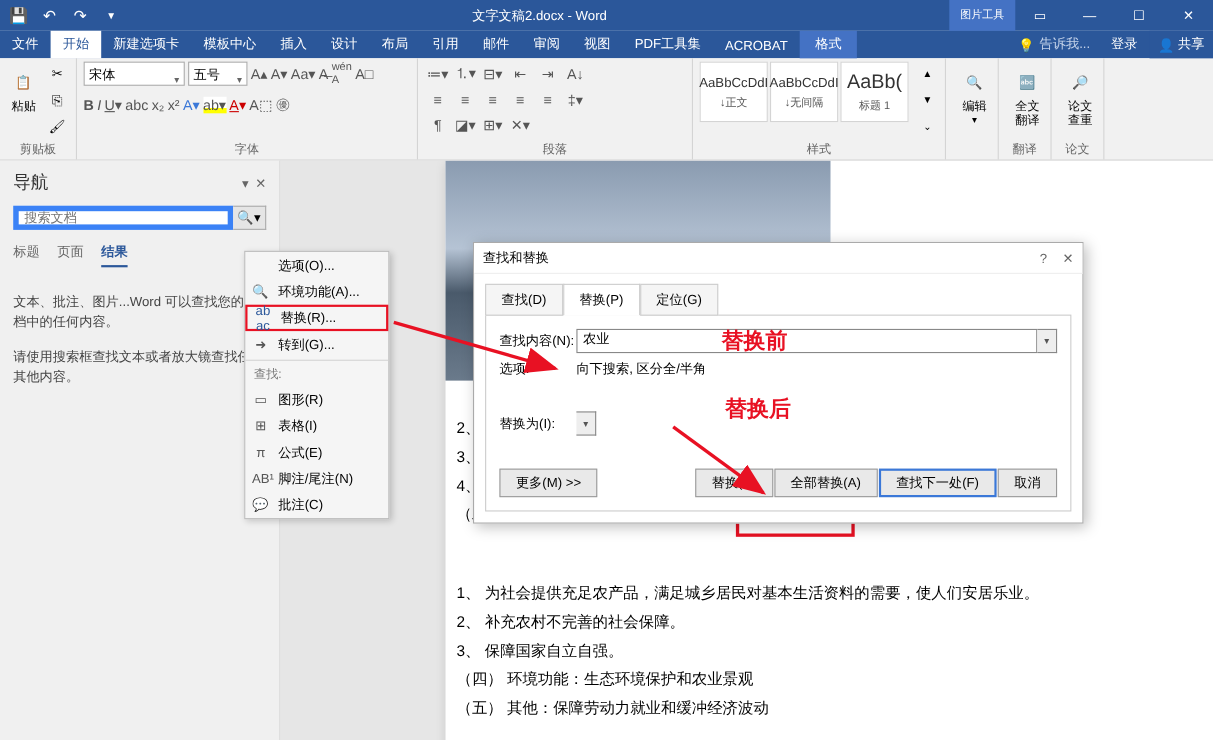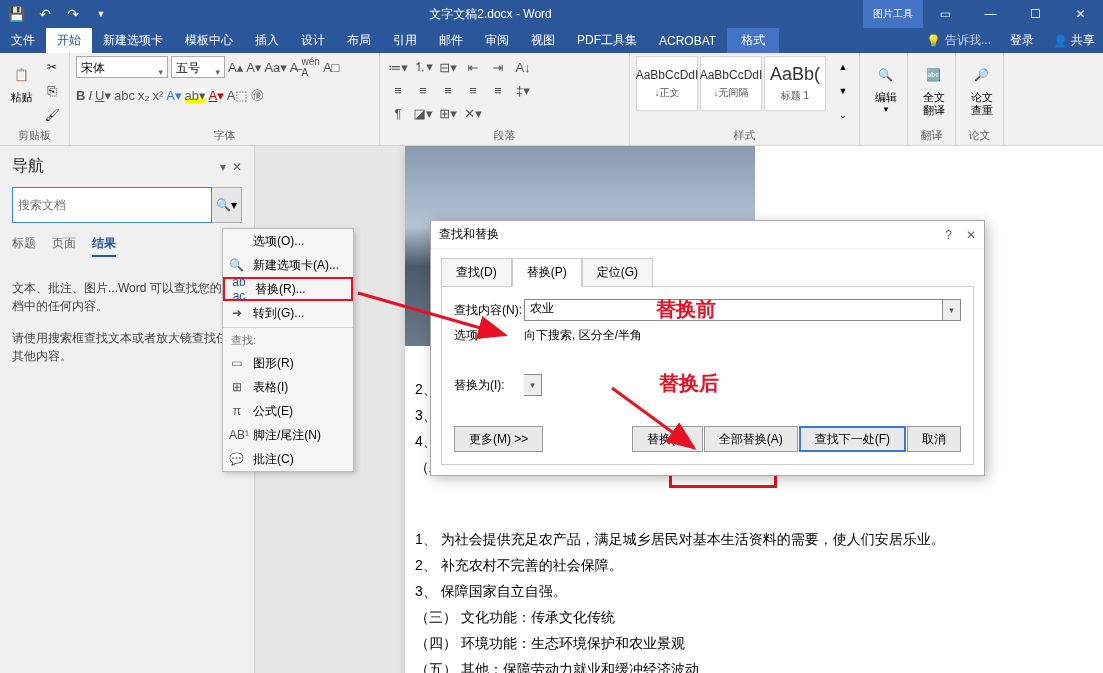--- a/index.html
+++ b/index.html
@@ -42,21 +42,21 @@
 .style-box { width:62px; height:55px; border:1px solid #d4d4d4; background:#fff; display:flex; flex-direction:column; align-items:center; justify-content:center; cursor:pointer; }
 .style-box .prev { font-size:12px; color:#333; }
 .style-box .nm { font-size:10px; color:#555; margin-top:4px; }
 
 
 .workspace { display:flex; height:527px; }
 .navpane { width:255px; background:#f0f0f0; border-right:1px solid #d4d4d4; padding:10px 12px; position:relative; }
 .nav-title { font-size:16px; color:#333; display:flex; align-items:center; }
 .nav-title .sp { margin-left:auto; display:flex; gap:6px; color:#666; font-size:12px; }
 .nav-search { margin-top:10px; display:flex; }
-.nav-search input { flex:1; border:1px solid #3b82f6; height:36px; padding:0 5px; font-size:12px; }
+.nav-search input { flex:1; border:5px solid #3b82f6; height:22px; padding:0 5px; font-size:12px; }
 .nav-search .sbtn { width:30px; border:1px solid #ababab; border-left:none; background:#e5e5e5; display:flex; align-items:center; justify-content:center; cursor:pointer; }
 .nav-tabs { display:flex; gap:16px; margin-top:12px; font-size:12px; }
 .nav-tab { color:#666; cursor:pointer; padding-bottom:3px; }
 .nav-tab.act { color:#2b579a; border-bottom:2px solid #2b579a; font-weight:bold; }
 .nav-text { margin-top:22px; font-size:12px; color:#444; line-height:18px; }
 
 
 .ctx-menu { position:absolute; top:228px; left:222px; width:132px; background:#f5f5f5; border:1px solid #bcbcbc; box-shadow:2px 2px 6px rgba(0,0,0,.2); z-index:5; }
 .ctx-item { height:24px; display:flex; align-items:center; padding:0 6px; gap:8px; font-size:12px; cursor:pointer; }
 .ctx-item .ic { width:16px; text-align:center; color:#555; }
@@ -297,36 +297,35 @@
       <div style="position:absolute;left:10px;top:230px;font-size:14px;font-family:SimSun,serif;line-height:26px">
         <div>2、</div>
         <div>3、</div>
         <div>4、</div>
         <div>（二</div>
       </div>
       <div class="doc-text">
         <div>1、 为社会提供充足农产品，满足城乡居民对基本生活资料的需要，使人们安居乐业。</div>
         <div>2、 补充农村不完善的社会保障。</div>
         <div>3、 保障国家自立自强。</div>
-        <div>（三）  文化功能：传承文化传统</div>
         <div>（四）  环境功能：生态环境保护和农业景观</div>
         <div>（五）  其他：保障劳动力就业和缓冲经济波动</div>
       </div>
     </div>
   </div>
 </div>
 
 <div class="ctx-menu">
   <div class="ctx-item">
       <span class="ic"></span>
       <span>选项(O)...</span>
     </div>
   <div class="ctx-item">
       <span class="ic">🔍</span>
-      <span>新建选项卡(A)...</span>
+      <span>环境功能(A)...</span>
     </div>
   <div class="ctx-item hl">
       <span class="ic" style="color:#2b579a">ab<br>ac</span>
       <span>替换(R)...</span>
     </div>
   <div class="ctx-item">
       <span class="ic">➜</span>
       <span>转到(G)...</span>
     </div>
   <div class="ctx-sep"></div>
@@ -389,21 +388,21 @@
       <div class="btn" style="border:1px solid #999">全部替换(A)</div>
       <div class="btn" style="border:2px solid #3b78d8">查找下一处(F)</div>
       <div class="btn">取消</div>
     </div>
   </div>
 </div>
 
 <div class="redbox1" style="left:509px;top:279px;width:96px;height:126px"></div>
 <div class="redbox1" style="left:669px;top:452px;width:108px;height:36px"></div>
 <div class="anno" style="left:656px;top:296px">替换前</div>
-<div class="anno" style="left:659px;top:370px">替换后</div>
+<div class="anno" style="left:659px;top:358px">替换后</div>
 
 <svg style="position:absolute;left:0;top:0;pointer-events:none;z-index:29" width="1103" height="673">
   <defs>
       <marker id="ah" markerWidth="10" markerHeight="8" refX="9" refY="4" orient="auto">
         <polygon points="0 0, 10 4, 0 8" fill="#e81123"></polygon>
       </marker>
     </defs>
   <line x1="358" y1="293" x2="505" y2="335" stroke="#e81123" stroke-width="3" marker-end="url(#ah)"></line>
   <line x1="612" y1="388" x2="694" y2="448" stroke="#e81123" stroke-width="3" marker-end="url(#ah)"></line>
 </svg>

